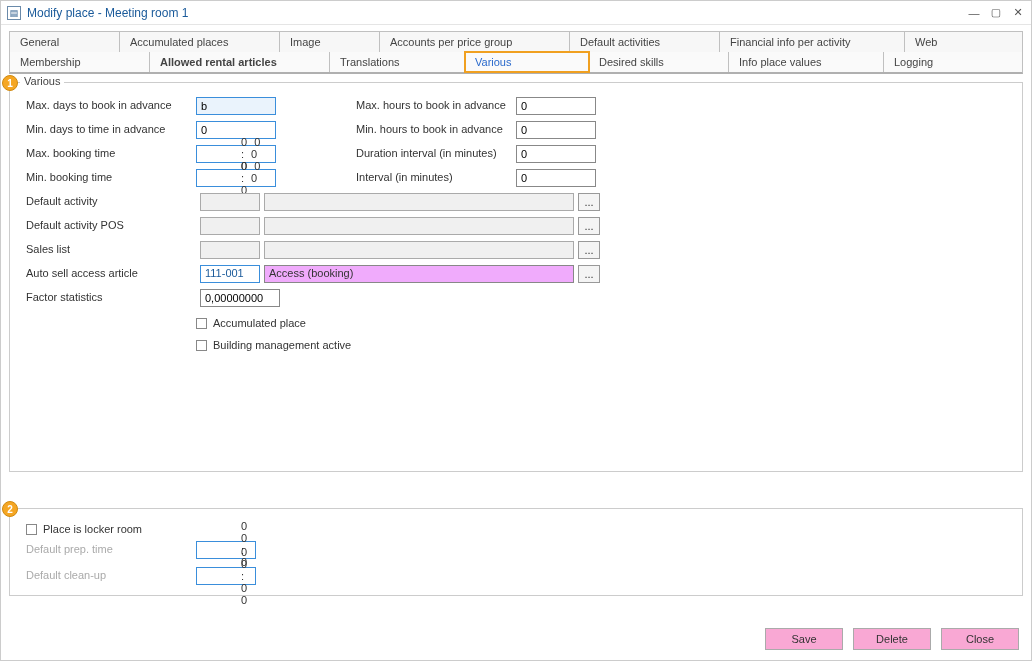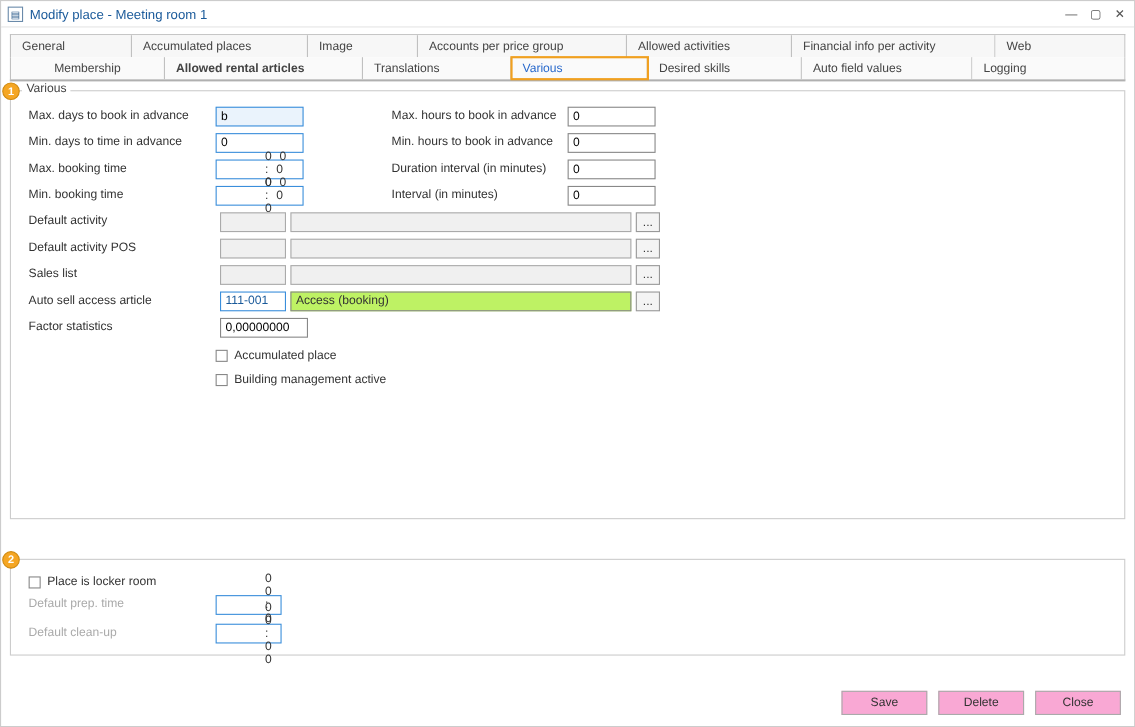--- a/index.html
+++ b/index.html
@@ -71,21 +71,21 @@
     outline-offset: -1px;
     z-index: 2;
   }
   .row1 .tab:nth-child(1){ width:110px;}
   .row1 .tab:nth-child(2){ width:160px;}
   .row1 .tab:nth-child(3){ width:100px;}
   .row1 .tab:nth-child(4){ width:190px;}
   .row1 .tab:nth-child(5){ width:150px;}
   .row1 .tab:nth-child(6){ width:185px;}
   .row1 .tab:nth-child(7){ }
-  .row2 .tab:nth-child(1){ width:140px;text-align:center;}
+  .row2 .tab:nth-child(1){ width:140px;}
   .row2 .tab:nth-child(2){ width:180px;font-weight:bold;}
   .row2 .tab:nth-child(3){ width:135px;}
   .row2 .tab:nth-child(4){ width:124px;}
   .row2 .tab:nth-child(5){ width:140px;}
   .row2 .tab:nth-child(6){ width:155px;}
   .row2 .tab:nth-child(7){ }
 
   .panel-area { flex:1; position:relative; }
 
   .groupbox {
@@ -146,21 +146,21 @@
   .time-input span{letter-spacing:2px;margin-left:40px;}
 
   .wide-row {
     display:flex; align-items:center; gap:4px;
     margin-top:6px;
   }
   .wide-row .lbl{ width:170px; }
   .codebox { width:60px; height:18px; border:1px solid #aaa; background:#f0f0f0; padding:1px 4px;}
   .codebox.active { border:1px solid #3a8edb; background:#fff; color:#1a5a9a;}
   .descbox { flex:0 0 310px; height:18px; border:1px solid #aaa; background:#f0f0f0; padding:1px 4px;}
-  .descbox.active { background:#bef264; border:1px solid #888; color:#333;}
+  .descbox.active { background:#f0abfc; border:1px solid #888; color:#333;}
   .dotbtn {
     width:22px; height:18px;
     border:1px solid #999;
     background:#f4f4f4;
     display:flex; align-items:center; justify-content:center;
     font-size:11px; cursor:default;
   }
   .checkbox-row{ display:flex; align-items:center; gap:6px; margin-top:10px; margin-left:170px;}
   .checkbox-row.ingroup-left{ margin-left:0;}
   .chk{ width:11px; height:11px; border:1px solid #888; background:#fff; display:inline-block;}
@@ -198,31 +198,31 @@
     </div>
   </div>
 
   <div class="content">
 
     <div class="tabs-row row1">
       <div class="tab">General</div>
       <div class="tab">Accumulated places</div>
       <div class="tab">Image</div>
       <div class="tab">Accounts per price group</div>
-      <div class="tab">Allowed activities</div>
+      <div class="tab">Default activities</div>
       <div class="tab">Financial info per activity</div>
       <div class="tab">Web</div>
     </div>
     <div class="tabs-row row2">
       <div class="tab">Membership</div>
       <div class="tab">Allowed rental articles</div>
       <div class="tab">Translations</div>
       <div class="tab active highlight">Various</div>
       <div class="tab">Desired skills</div>
-      <div class="tab">Auto field values</div>
+      <div class="tab">Info place values</div>
       <div class="tab">Logging</div>
     </div>
 
     <div class="panel-area">
 
       <div class="groupbox group-various">
         <div class="callout">1</div>
         <div class="group-legend">Various</div>
 
         <div class="form-grid">

